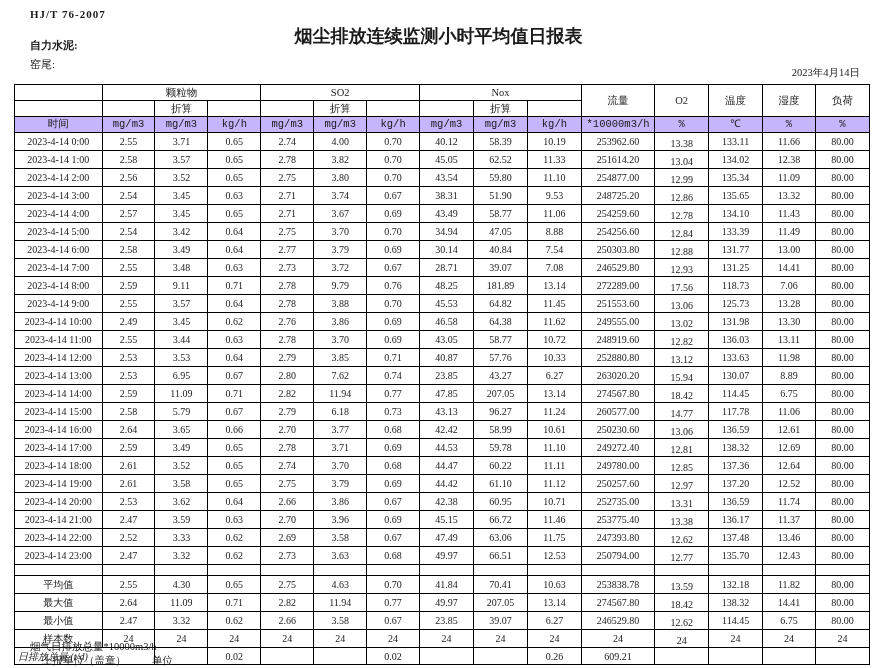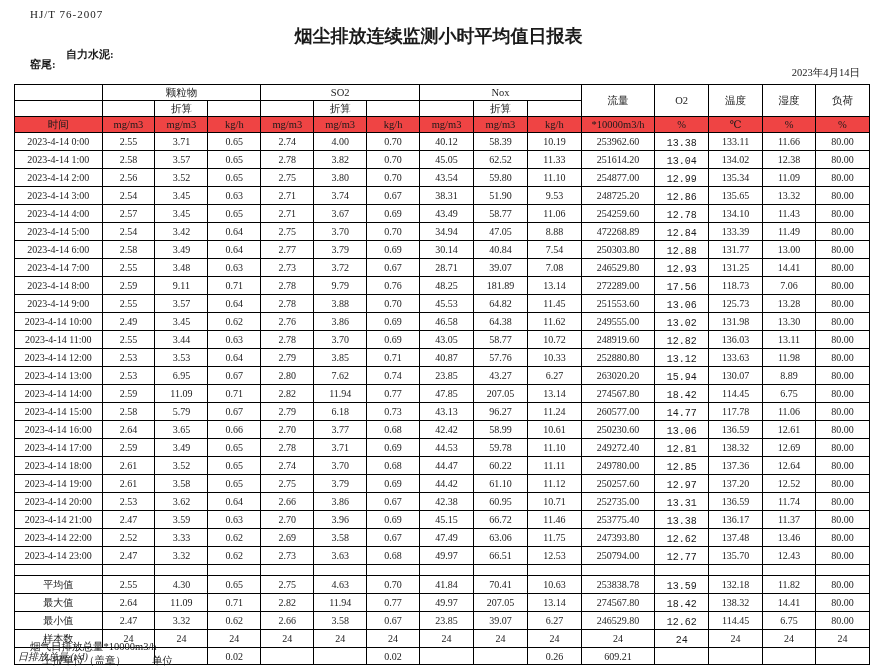--- a/index.html
+++ b/index.html
@@ -2,39 +2,39 @@
 <html><head>
 <meta charset="utf-8">
 <style>
   html,body { margin:0; padding:0; }
   body {
     width:877px; height:668px; position:relative; background:#ffffff;
     color:#1a1a1a; font-family:"Liberation Serif","DejaVu Serif",serif;
     overflow:hidden;
   }
   .abs { position:absolute; }
-  .standard   { left:30px; top:8px;  font-size:11px; font-weight:normal; letter-spacing:1px; }
+  .standard   { left:30px; top:8px;  font-size:11px; font-weight:bold; letter-spacing:1px; }
   .title      { left:0; top:24px; width:877px; text-align:center; font-size:18px; font-weight:bold; }
-  .company    { left:30px; top:47px; font-size:11px; font-weight:bold;margin-left:36px; }
-  .stack      { left:30px; top:57px; font-size:11px; font-weight:bold; }
+  .company    { left:30px; top:38px; font-size:11px; font-weight:bold; }
+  .stack      { left:30px; top:57px; font-size:11px; font-weight:normal; }
   .date       { left:14px; top:66px; width:846px; text-align:right; font-size:10.5px; }
   .tablewrap  { left:14px; top:84px; }
 
   table { border-collapse:collapse; table-layout:fixed; width:856px; }
   th,td {
     border:1px solid #000; padding:0; margin:0;
     text-align:center; vertical-align:middle;
     font-size:10px; font-weight:normal; line-height:1.1;
     white-space:nowrap; overflow:hidden; height:15px;
   }
   thead th { font-size:10.5px; }
-  tr.unit-row th { background:#ef4444; }
+  tr.unit-row th { background:#c4b5fd;font-family:Liberation Mono, monospace; }
   tbody td { height:16px; }
   tr.spacer-row td { height:10px; }
-  td.o2 { vertical-align:bottom; padding-bottom:1px;font-family:Liberation Mono, monospace; }
+  td.o2 { vertical-align:bottom; padding-bottom:1px; }
   td.label-cell { text-align:left; padding-left:3px;font-style:italic; }
 
   .footer1 { left:30px; top:640px; font-size:10.5px; }
   .footer2 { left:42px; top:654px; font-size:10.5px; }
   .footer2b { left:152px; top:654px; font-size:10.5px; }
 </style>
 </head>
 <body>
 
 <div class="abs standard">HJ/T  76-2007</div>
@@ -194,21 +194,21 @@
           <td>2023-4-14 5:00</td>
           <td>2.54</td>
           <td>3.42</td>
           <td>0.64</td>
           <td>2.75</td>
           <td>3.70</td>
           <td>0.70</td>
           <td>34.94</td>
           <td>47.05</td>
           <td>8.88</td>
-          <td>472268.89</td>
+          <td>254256.60</td>
           <td class="o2">12.84</td>
           <td>133.39</td>
           <td>11.49</td>
           <td>80.00</td>
         </tr>
         <tr>
           <td>2023-4-14 6:00</td>
           <td>2.58</td>
           <td>3.49</td>
           <td>0.64</td>

